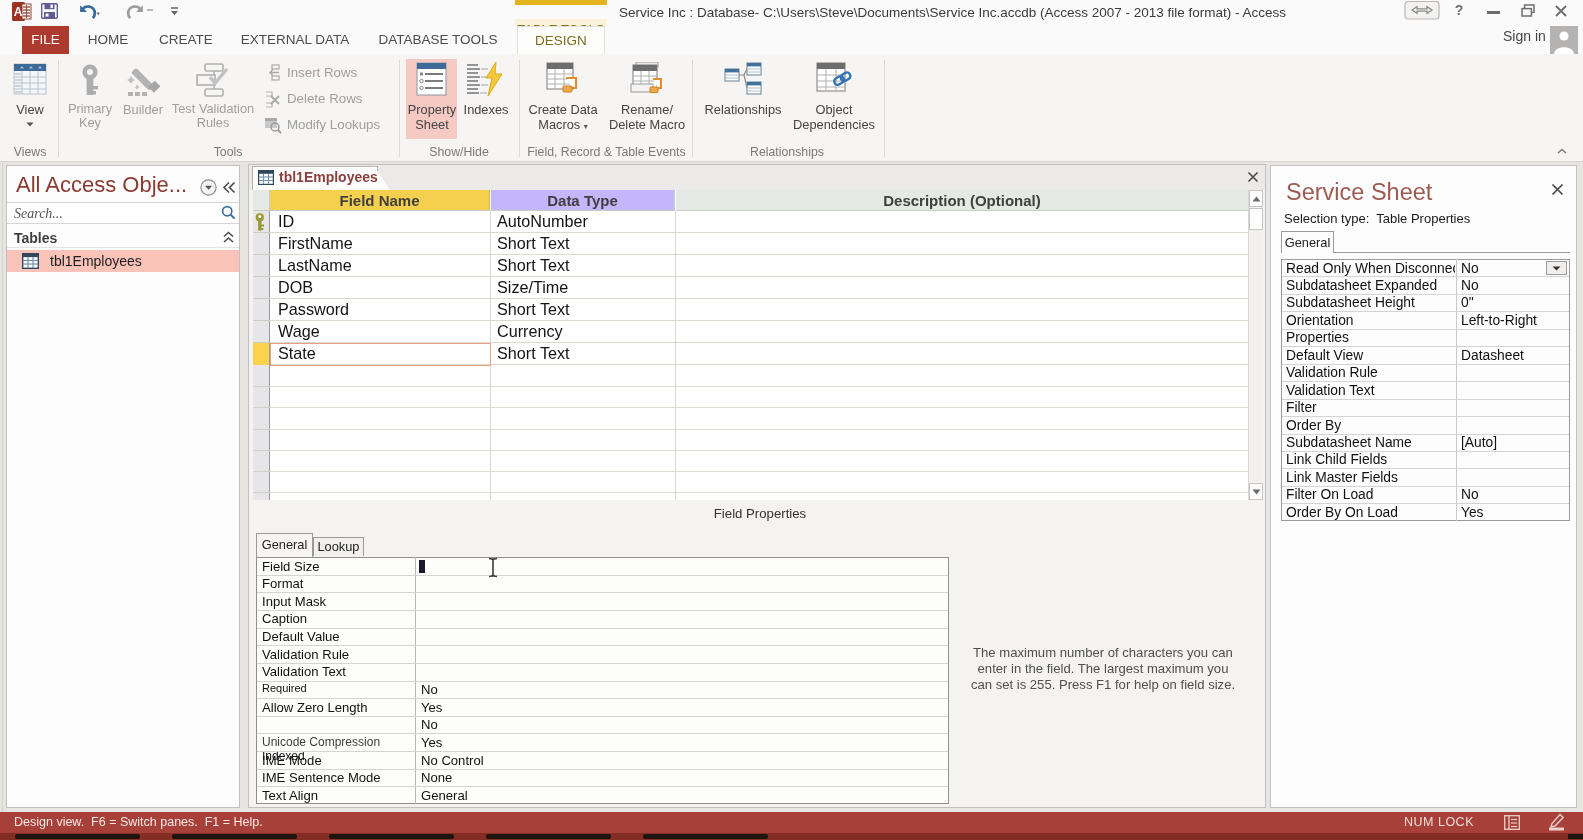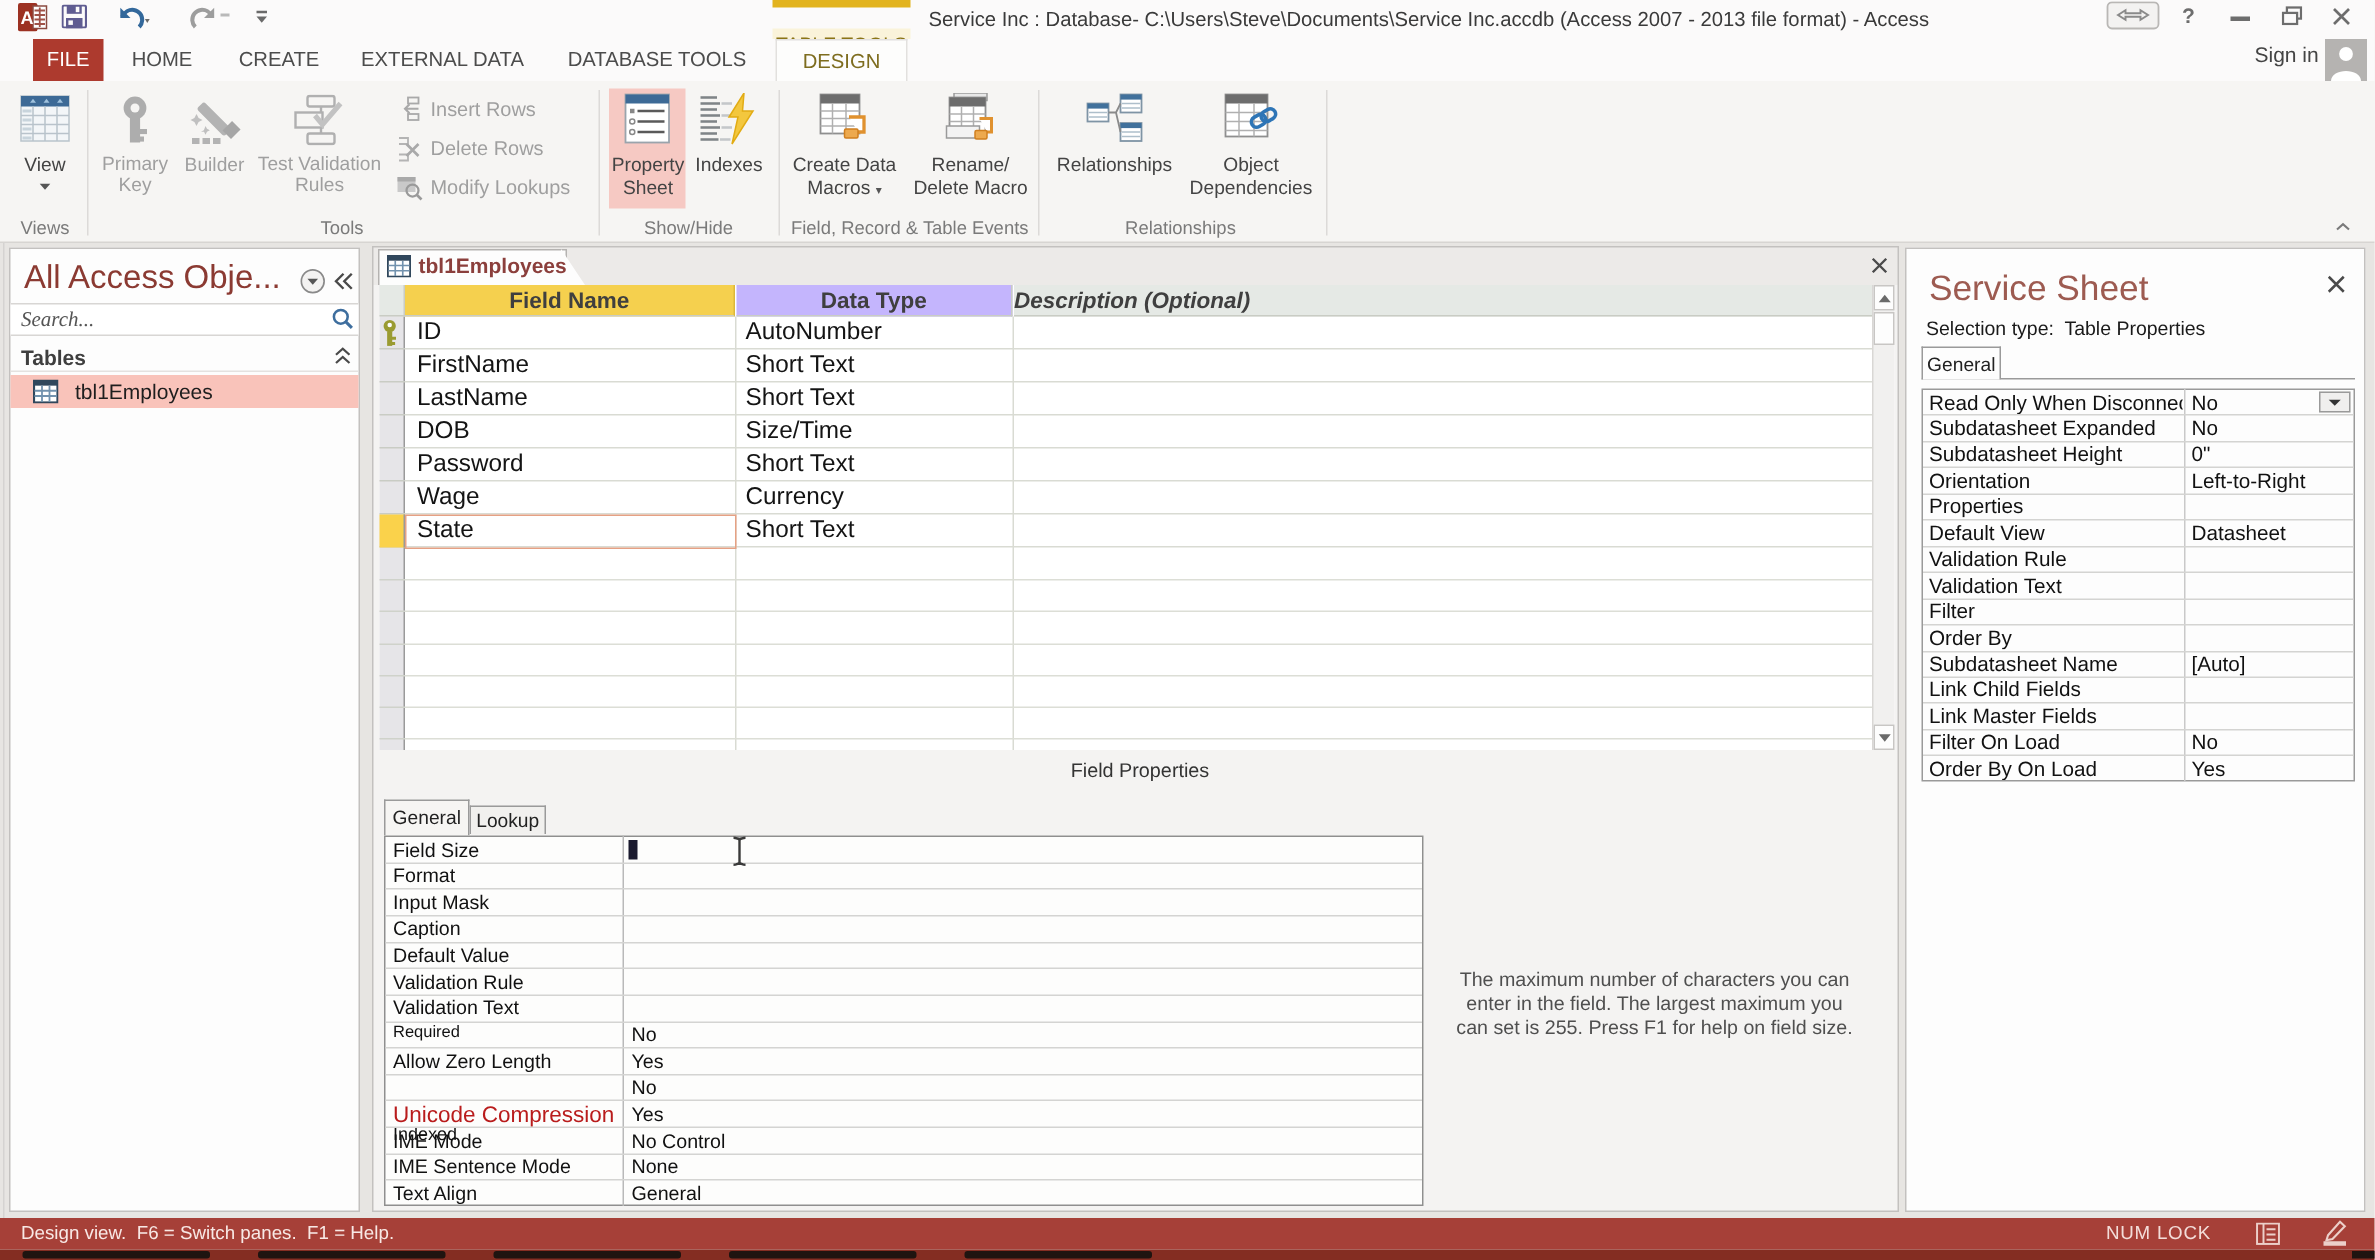--- a/index.html
+++ b/index.html
@@ -327,21 +327,21 @@
 <div class="ab" style="left:279px;top:169px;font-size:14px;font-weight:600;color:#8b3f3c;">tbl1Employees</div>
 <svg class="ab" style="left:1247px;top:171px" width="12" height="12" viewBox="0 0 12 12">
 <path d="M1.5 1.5 L10.5 10.5 M10.5 1.5 L1.5 10.5" stroke="#4a4a4a" stroke-width="1.6"></path>
     </svg>
 <div class="ab" style="left:248px;top:190px;width:1018px;height:618px;background:#f4f3f2;border:1px solid #c3c1bf;border-top:none;"></div>
 <div class="ab" style="left:253px;top:190px;width:1010px;height:310px;background:#fff;"></div>
 <div class="ab" style="left:253px;top:190px;width:17px;height:310px;background:#e6e5e8;border-right:1px solid #9a9a9a;"></div>
 <div class="ab" style="left:253px;top:190px;width:17px;height:21px;background:#e5e9e5;border-right:1px solid #c9ccc4;border-bottom:1px solid #c9ccc4;"></div>
 <div class="ab" style="left:270px;top:190px;width:220px;height:21px;background:#f5d04e;border-right:1px solid #ddb83a;border-bottom:1px solid #c9ccc4;color:#3f3f3f;font-size:15px;font-weight:bold;text-align:center;line-height:21px;">Field Name</div>
 <div class="ab" style="left:491px;top:190px;width:184px;height:21px;background:#c4b5fd;border-right:1px solid #c9ccc4;border-bottom:1px solid #c9ccc4;color:#3f3f3f;font-size:15px;font-weight:bold;text-align:center;line-height:21px;">Data Type</div>
-<div class="ab" style="left:676px;top:190px;width:572px;height:21px;background:#e5e9e5;border-bottom:1px solid #c9ccc4;color:#3f3f3f;font-size:15px;font-weight:bold;text-align:left;line-height:21px;font-style:italic;">Description (Optional)</div>
+<div class="ab" style="left:676px;top:190px;width:572px;height:21px;background:#e5e9e5;border-bottom:1px solid #c9ccc4;color:#3f3f3f;font-size:15px;font-weight:bold;text-align:center;line-height:21px;">Description (Optional)</div>
 <div class="ab" style="left:490px;top:211px;width:1px;height:289px;background:#d9dbd3;"></div>
 <div class="ab" style="left:675px;top:211px;width:1px;height:289px;background:#d9dbd3;"></div>
 <div class="ab" style="left:270px;top:232px;width:978px;height:1px;background:#d9dbd3;"></div>
 <div class="ab" style="left:253px;top:232px;width:17px;height:1px;background:#c9ccc4;"></div>
 <div class="ab" style="left:278px;top:212px;font-size:16.2px;color:#141414;">ID</div>
 <div class="ab" style="left:497px;top:212px;font-size:16.2px;color:#141414;">AutoNumber</div>
 <div class="ab" style="left:270px;top:254px;width:978px;height:1px;background:#d9dbd3;"></div>
 <div class="ab" style="left:253px;top:254px;width:17px;height:1px;background:#c9ccc4;"></div>
 <div class="ab" style="left:278px;top:234px;font-size:16.2px;color:#141414;">FirstName</div>
 <div class="ab" style="left:497px;top:234px;font-size:16.2px;color:#141414;">Short Text</div>
@@ -417,21 +417,21 @@
 <div class="ab" style="left:257px;top:680.5px;width:691px;height:1px;background:#d4d4d2;"></div>
 <div class="ab" style="left:262px;top:682.0px;font-size:11px;color:#111;">Required</div>
 <div class="ab" style="left:421px;top:682.0px;font-size:13.1px;color:#111;">No</div>
 <div class="ab" style="left:257px;top:698.1px;width:691px;height:1px;background:#d4d4d2;"></div>
 <div class="ab" style="left:262px;top:699.6px;font-size:13.1px;color:#111;">Allow Zero Length</div>
 <div class="ab" style="left:421px;top:699.6px;font-size:13.1px;color:#111;">Yes</div>
 <div class="ab" style="left:257px;top:715.8px;width:691px;height:1px;background:#d4d4d2;"></div>
 <div class="ab" style="left:262px;top:749px;font-size:12px;color:#111;">Indexed</div>
 <div class="ab" style="left:421px;top:717.3px;font-size:13.1px;color:#111;">No</div>
 <div class="ab" style="left:257px;top:733.4px;width:691px;height:1px;background:#d4d4d2;"></div>
-<div class="ab" style="left:262px;top:734.9px;font-size:15px;color:#b91c1c;">Unicode Compression</div>
+<div class="ab" style="left:262px;top:734.9px;font-size:12px;color:#404040;">Unicode Compression</div>
 <div class="ab" style="left:421px;top:734.9px;font-size:13.1px;color:#111;">Yes</div>
 <div class="ab" style="left:257px;top:751.0px;width:691px;height:1px;background:#d4d4d2;"></div>
 <div class="ab" style="left:262px;top:752.5px;font-size:13.1px;color:#111;">IME Mode</div>
 <div class="ab" style="left:421px;top:752.5px;font-size:13.1px;color:#111;">No Control</div>
 <div class="ab" style="left:257px;top:768.7px;width:691px;height:1px;background:#d4d4d2;"></div>
 <div class="ab" style="left:262px;top:770.2px;font-size:13.1px;color:#111;">IME Sentence Mode</div>
 <div class="ab" style="left:421px;top:770.2px;font-size:13.1px;color:#111;">None</div>
 <div class="ab" style="left:257px;top:786.3px;width:691px;height:1px;background:#d4d4d2;"></div>
 <div class="ab" style="left:262px;top:787.8px;font-size:13.1px;color:#111;">Text Align</div>
 <div class="ab" style="left:421px;top:787.8px;font-size:13.1px;color:#111;">General</div>

